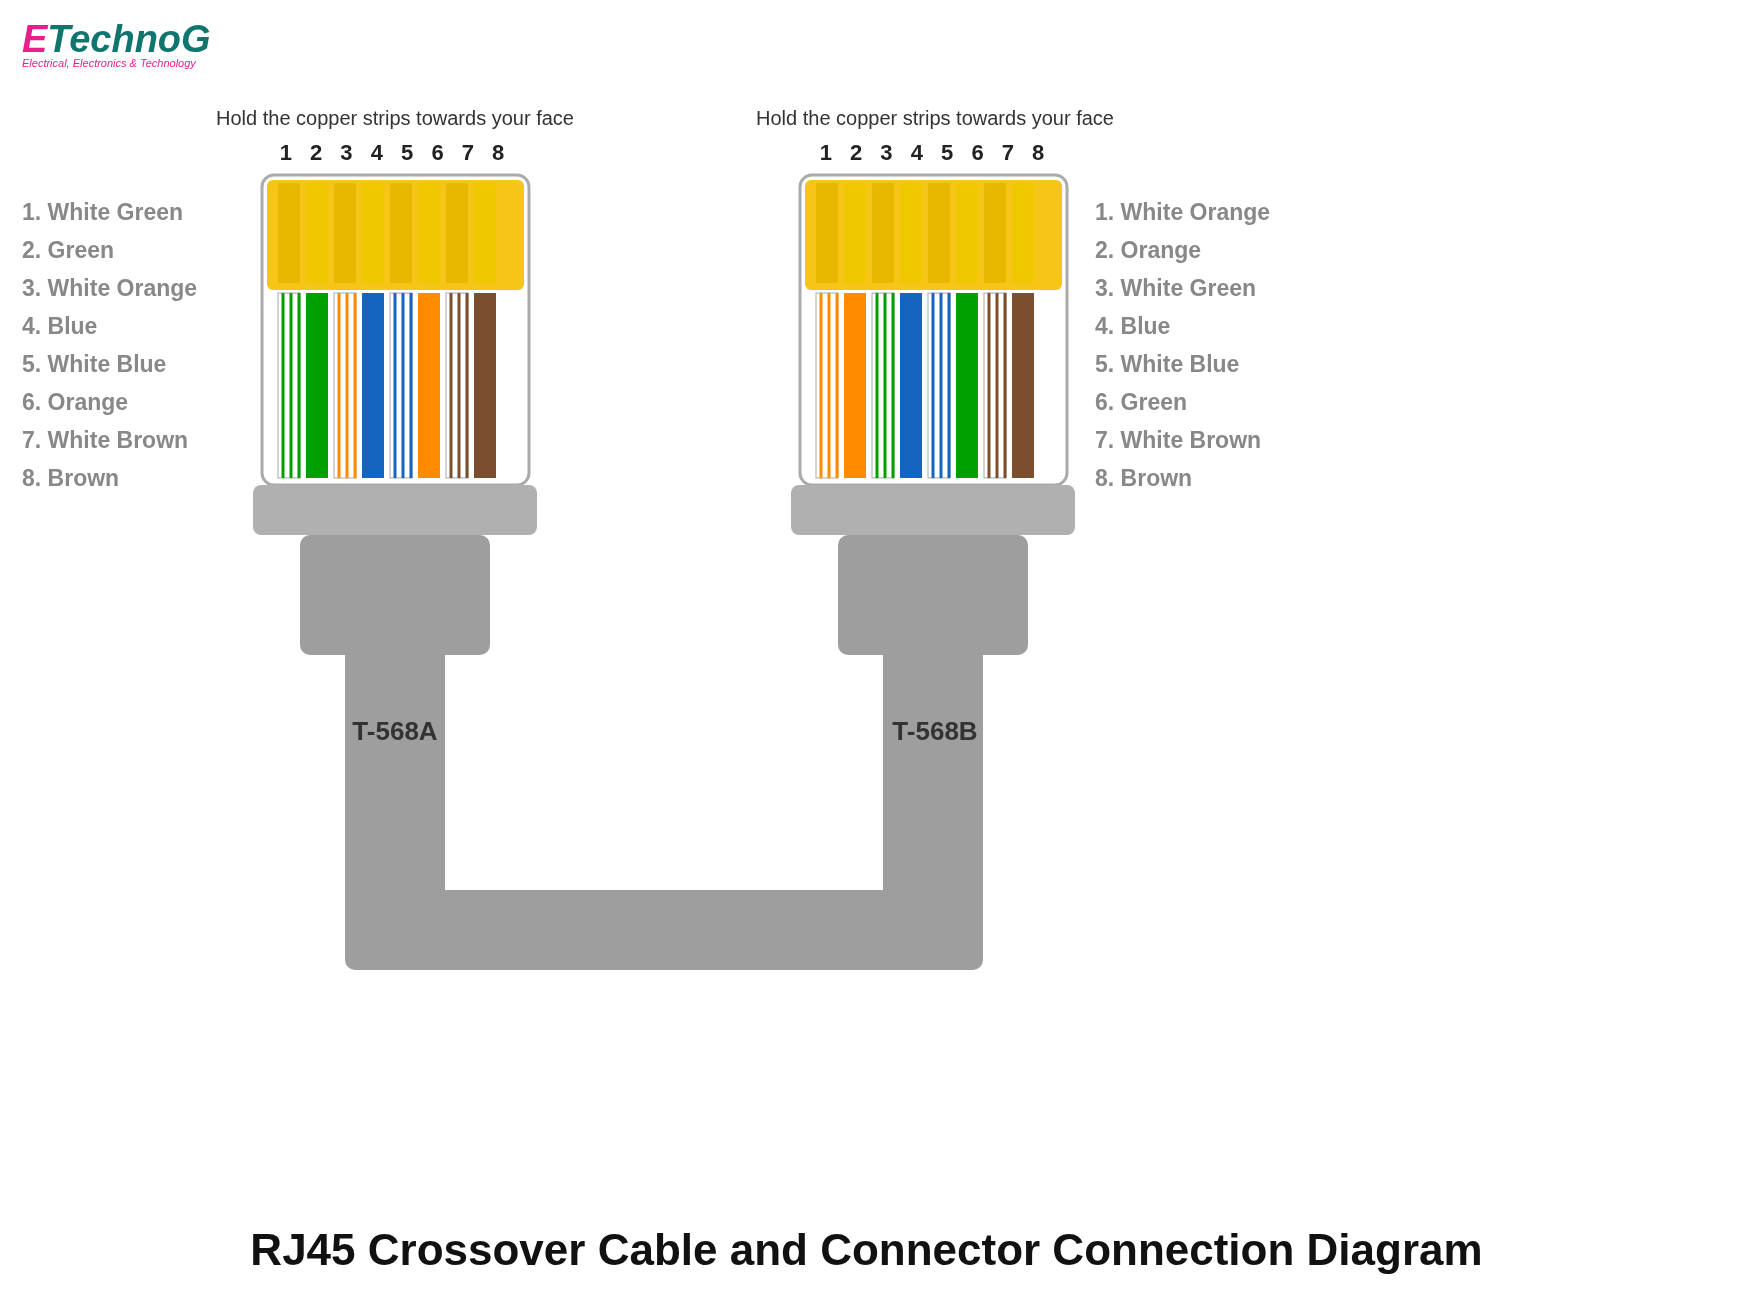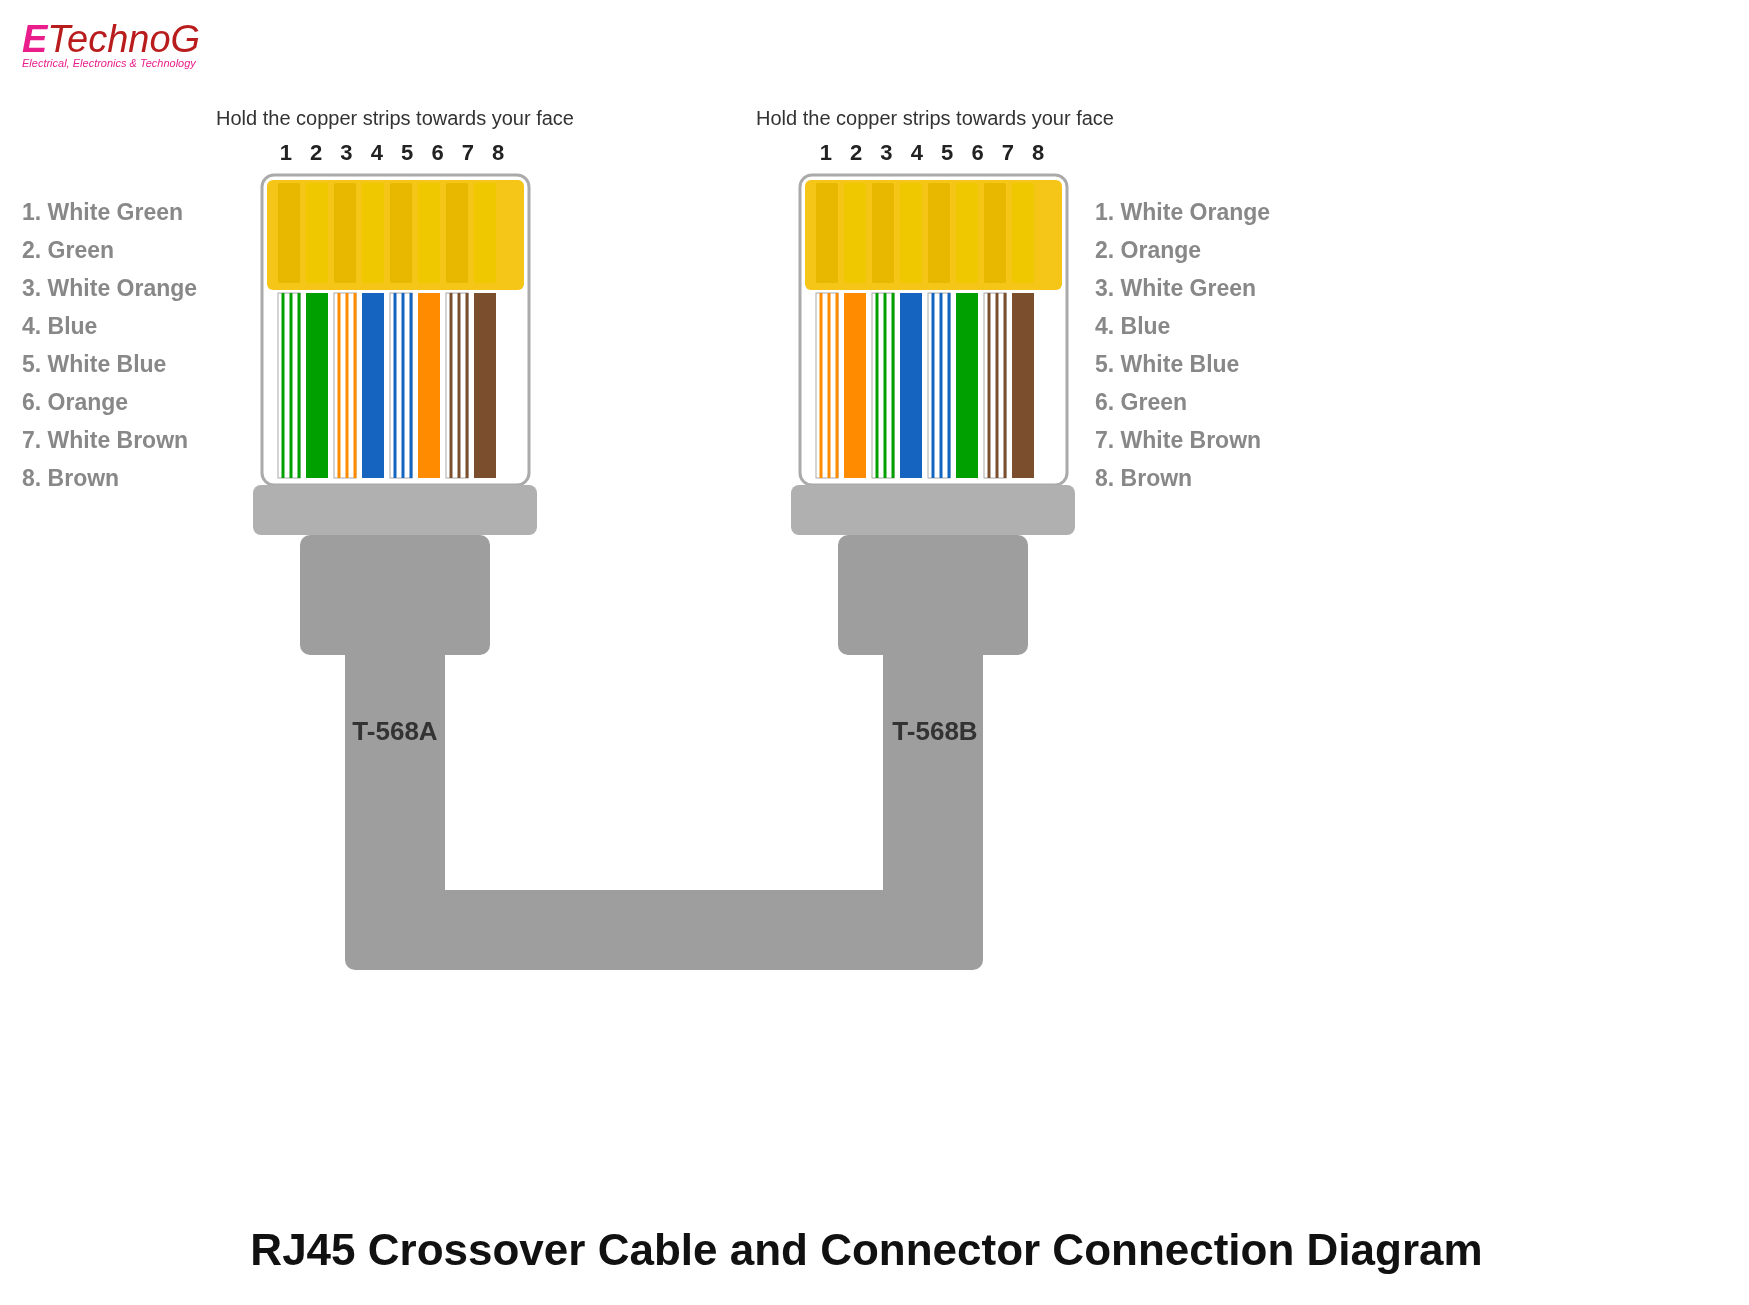--- a/index.html
+++ b/index.html
@@ -19,22 +19,22 @@
       left: 22px;
     }
     .logo-e {
       font-size: 38px;
       font-weight: bold;
       color: #e91e8c;
       font-style: italic;
     }
     .logo-technog {
       font-size: 38px;
-      font-weight: normal;
-      color: #b91c1c;
+      font-weight: bold;
+      color: #0f766e;
       font-style: italic;
     }
     .logo-tagline {
       font-size: 11px;
       color: #e91e8c;
       font-style: italic;
       margin-top: -4px;
     }
   </style>
 </head>

